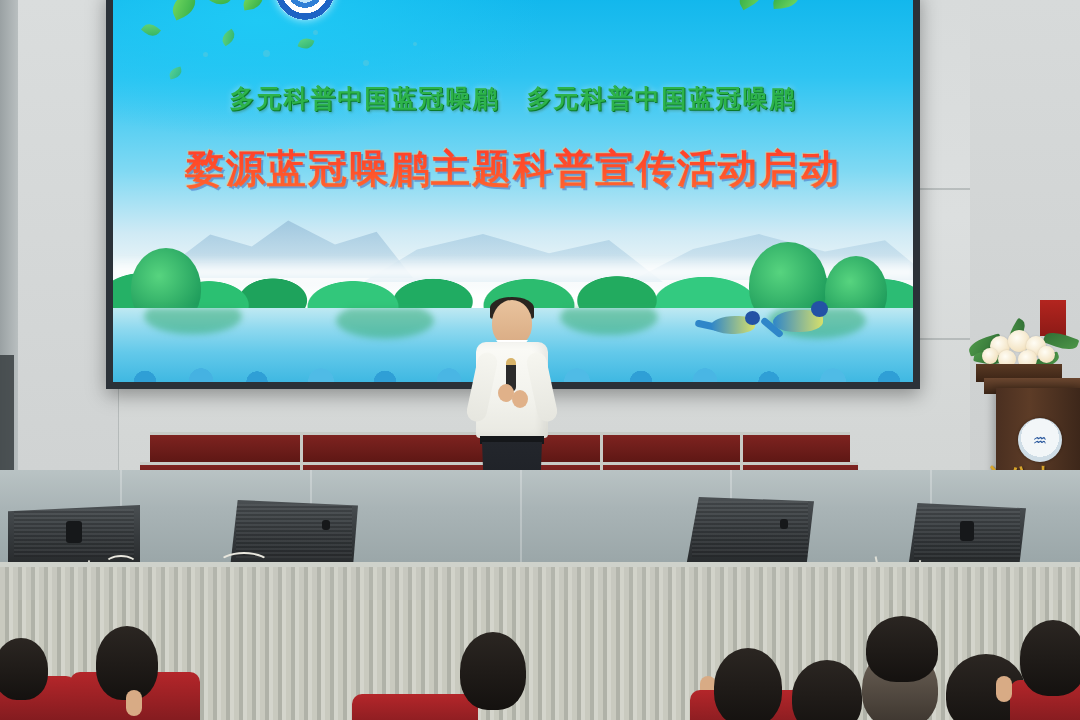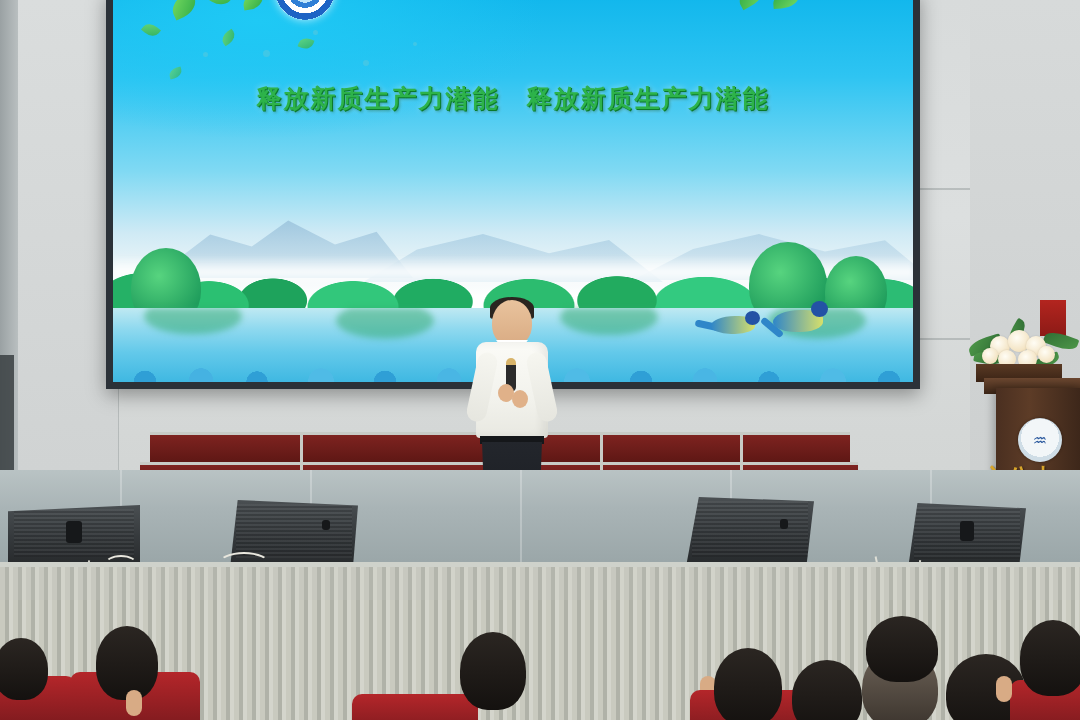--- a/index.html
+++ b/index.html
@@ -368,21 +368,22 @@
     <div class="leaf" style="left:56px;top:78px;width:13px;height:10px;transform:rotate(-15deg);opacity:.6;"></div>
     <div class="leaf" style="left:624px;top:-4px;width:30px;height:18px;transform:rotate(150deg);"></div>
     <div class="leaf" style="left:660px;top:2px;width:26px;height:16px;transform:rotate(175deg);"></div>
     <div class="leaf" style="left:700px;top:-6px;width:24px;height:15px;transform:rotate(200deg);"></div>
     <div class="dot" style="left:150px;top:60px;width:7px;height:7px;"></div>
     <div class="dot" style="left:200px;top:40px;width:5px;height:5px;"></div>
     <div class="dot" style="left:250px;top:70px;width:6px;height:6px;"></div>
     <div class="dot" style="left:90px;top:62px;width:5px;height:5px;"></div>
     <div class="dot" style="left:300px;top:52px;width:4px;height:4px;"></div>
 
-    <div class="screen-sub">释放新质生产力潜能　释放新质生产力潜能</div>
+    <div class="screen-sub">多元科普中国蓝冠噪鹛　多元科普中国蓝冠噪鹛</div>
+    <div class="screen-title">婺源蓝冠噪鹛主题科普宣传活动启动</div>
 
     <div class="mtn m1"></div>
     <div class="mtn m2"></div>
     <div class="mtn m3"></div>
     <div class="mist"></div>
     <div class="treeband"></div>
     <div class="treebig" style="left:18px;top:258px;"></div>
     <div class="treebig" style="left:636px;top:252px;width:78px;height:86px;"></div>
     <div class="treebig" style="left:712px;top:266px;width:62px;height:72px;"></div>
     <div class="lake"></div>

